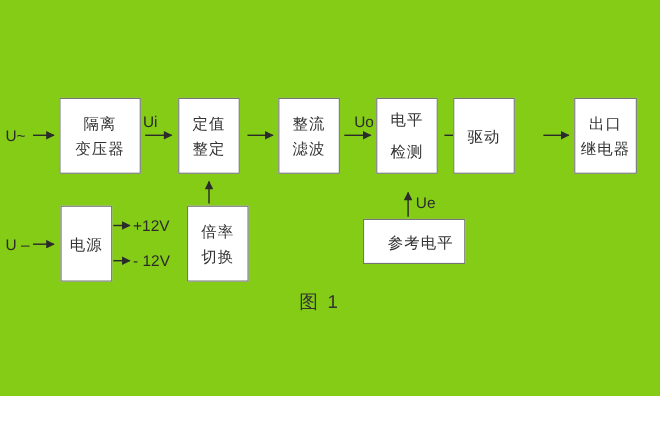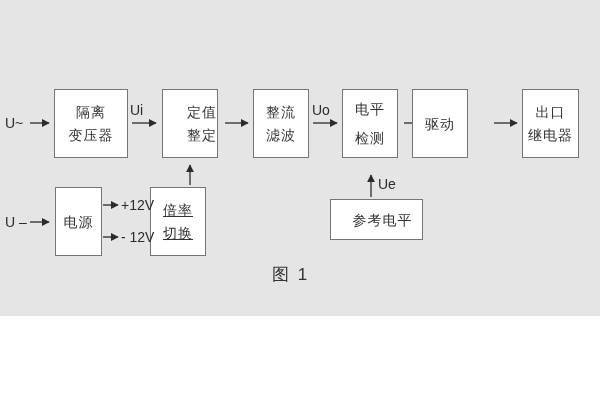--- a/index.html
+++ b/index.html
@@ -1,20 +1,20 @@
 <!DOCTYPE html>
 <html><head>
 <meta charset="utf-8">
 <style>
   html, body { margin: 0; padding: 0; background: #ffffff; }
   #stage {
     position: relative;
     width: 600px;
-    height: 316px;
-    background: #e5e5e5;
+    height: 360px;
+    background: #84cc16;
     font-family: "Liberation Sans", "DejaVu Sans", sans-serif;
     color: #333333;
     overflow: hidden;
   }
   .block {
     position: absolute;
     box-sizing: border-box;
     border: 1.5px solid #757575;
     background: #ffffff;
     display: flex;
@@ -68,21 +68,21 @@
       <line x1="190" y1="185" x2="190" y2="165" marker-end="url(#ah)"></line>
       <line x1="371" y1="197" x2="371" y2="175" marker-end="url(#ah)"></line>
     </g>
   </svg>
 
   <div class="block" style="left:54px; top:89px; width:74px; height:69px;">
     <span class="ln">隔离</span>
     <span class="ln">变压器</span>
   </div>
 
-  <div class="block" style="left:162px; top:89px; width:56px; height:69px;align-items:flex-end;">
+  <div class="block" style="left:162px; top:89px; width:56px; height:69px;">
     <span class="ln">定值</span>
     <span class="ln">整定</span>
   </div>
 
   <div class="block" style="left:253px; top:89px; width:56px; height:69px;">
     <span class="ln">整流</span>
     <span class="ln">滤波</span>
   </div>
 
   <div class="block" style="left:342px; top:89px; width:56px; height:69px;gap:15px;">
@@ -96,32 +96,32 @@
 
   <div class="block" style="left:55px; top:187px; width:47px; height:69px;">
     <span class="ln">电源</span>
   </div>
 
   <div class="block" style="left:522px; top:89px; width:57px; height:69px;">
     <span class="ln">出口</span>
     <span class="ln">继电器</span>
   </div>
 
-  <div class="block" style="left:150px; top:187px; width:56px; height:69px;text-decoration:underline;">
+  <div class="block" style="left:170px; top:187px; width:56px; height:69px;">
     <span class="ln">倍率</span>
     <span class="ln">切换</span>
   </div>
 
   <div class="block" style="left:330px; top:199px; width:93px; height:41px;padding-left:12px;">
     <span class="ln">参考电平</span>
   </div>
 
   <span class="lbl" style="left:5px; top:116px;">U~</span>
   <span class="lbl center" style="left:130px; top:103px; width:28px;">Ui</span>
-  <span class="lbl center" style="left:312px; top:103px; width:30px;">Uo</span>
+  <span class="lbl center" style="left:322px; top:103px; width:30px;">Uo</span>
   <span class="lbl" style="left:378px; top:177px;">Ue</span>
   <span class="lbl" style="left:5px; top:215px;">U –</span>
   <span class="lbl" style="left:121px; top:198px;">+12V</span>
   <span class="lbl" style="left:121px; top:230px;">- 12V</span>
 
   <span class="caption center" style="left:272px; top:263px; width:60px;">图 1</span>
 
 </div>
 
 </body></html>

